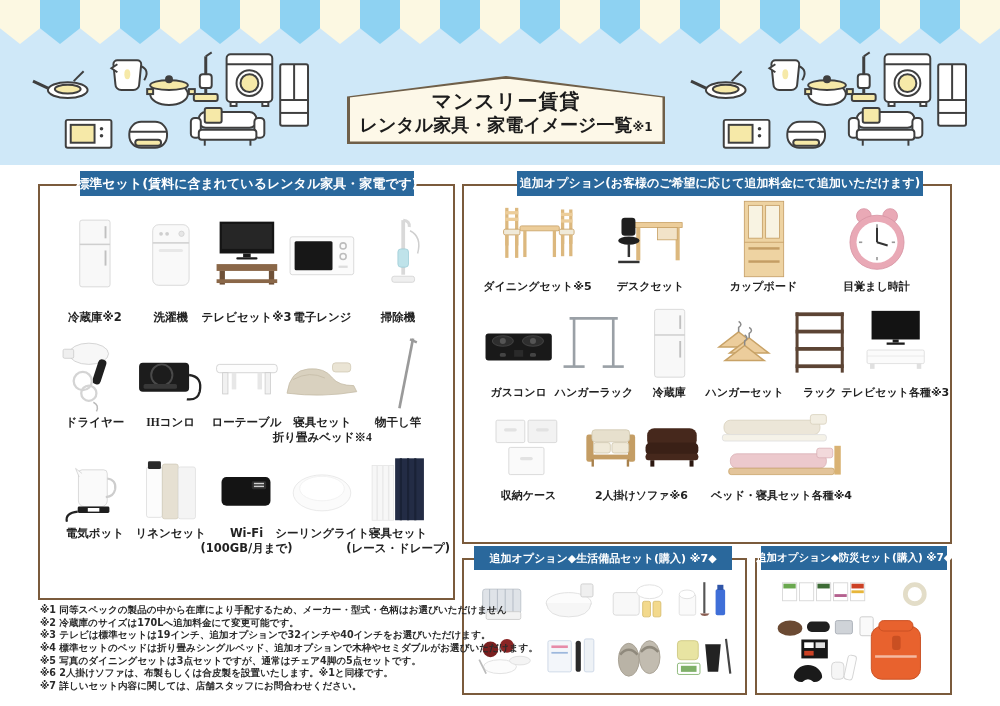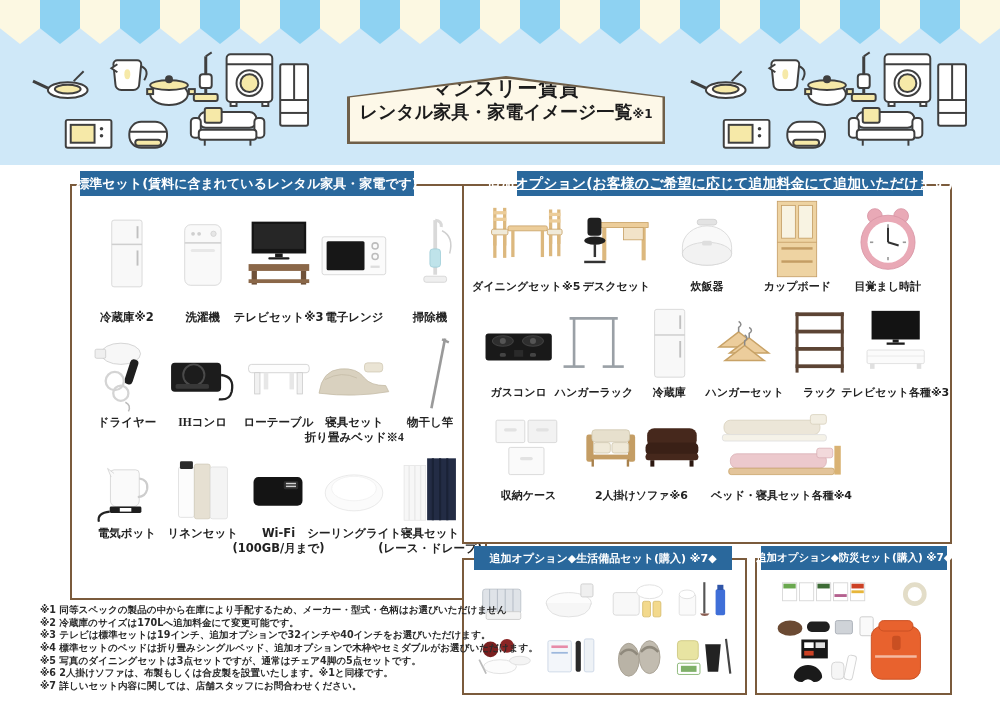--- a/index.html
+++ b/index.html
@@ -12,32 +12,32 @@
   .stripe.alt{background:var(--stripe-blue);}
   .cluster{position:absolute;top:50px;width:278px;height:106px;}
   .cluster.left{left:32px;}
   .cluster.right{left:690px;}
   .title-wrap{position:absolute;left:347px;top:76px;width:318px;height:68px;}
   .title-outer{position:absolute;inset:0;background:var(--title-border);
                clip-path:polygon(0 30%,50% 0,100% 30%,100% 100%,0 100%);}
   .title-inner{position:absolute;inset:2.5px;background:var(--title-bg);
                clip-path:polygon(0 30%,50% 0,100% 30%,100% 100%,0 100%);
                display:flex;flex-direction:column;align-items:center;justify-content:flex-end;
-               padding-bottom:18px;}
+               padding-bottom:5px;}
   .title-line1{font-size:20px;font-weight:bold;color:#1c1c1c;letter-spacing:1px;line-height:1.25;}
   .title-line2{font-size:18px;font-weight:bold;color:#1c1c1c;line-height:1.25;white-space:nowrap;}
   .title-note{font-size:12px;font-weight:bold;}
   
   .panel{position:absolute;background:#fff;border:2px solid var(--panel-border);box-sizing:border-box;}
-  .panel.std{left:38px;top:184px;width:417px;height:416px;margin-left:32px;}
+  .panel.std{left:38px;top:184px;width:417px;height:416px;}
   .panel.opt{left:462px;top:184px;width:490px;height:360px;}
   .phead{position:absolute;background:var(--header-bg);color:#fff;font-weight:bold;
          display:flex;align-items:center;justify-content:center;white-space:nowrap;z-index:5;}
   .phead.std-h{left:80px;top:171px;width:334px;height:25px;font-size:13px;}
-  .phead.opt-h{left:517px;top:171px;width:406px;height:25px;font-size:14px;text-decoration:underline;}
+  .phead.opt-h{left:517px;top:171px;width:406px;height:25px;font-size:12px;}
   .phead.lifeA-h{left:474px;top:546px;width:258px;height:24px;font-size:11px;}
   .phead.lifeB-h{left:761px;top:546px;width:186px;height:24px;font-size:10.5px;}
   .row{display:flex;padding:0 17px;}
   .cell{flex:1;display:flex;flex-direction:column;align-items:center;min-width:0;}
   .photo{display:flex;align-items:flex-end;justify-content:center;width:100%;}
   .photo svg{height:100%;}
   .label{font-size:11.5px;font-weight:bold;color:#222;text-align:center;line-height:1.3;white-space:nowrap;}
   .label span{display:block;}
   .std .r1{margin-top:14px;} .std .r1 .photo{height:110px;}
   .std .r2{margin-top:10px;font-family:Liberation Serif, serif;} .std .r2 .photo{height:80px;}
@@ -453,33 +453,20 @@
               <rect x="80" y="36" width="5" height="40" fill="#dcb87e"></rect>
               <rect x="58" y="36" width="24" height="15" fill="#f2e3c8" stroke="#c8a164"></rect>
               <rect x="14" y="24" width="17" height="22" rx="4" fill="#1f1f1f"></rect>
               <ellipse cx="23" cy="52" rx="13" ry="5" fill="#1f1f1f"></ellipse>
               <line x1="23" y1="56" x2="23" y2="72" stroke="#333" stroke-width="3"></line>
               <line x1="10" y1="78" x2="36" y2="78" stroke="#333" stroke-width="3"></line>
             </svg>
           </div>
         <div class="label">
             <span>デスクセット</span>
-          </div>
-      </div>
-      <div class="cell">
-        <div class="photo">
-            <svg viewBox="0 0 100 100">
-              <path d="M20 60 a30 26 0 0 1 60 0 v8 a30 14 0 0 1 -60 0 z" fill="#f9f9f9" stroke="#d5d5d5"></path>
-              <ellipse cx="50" cy="68" rx="30" ry="14" fill="#f2f2f2" stroke="#d5d5d5"></ellipse>
-              <rect x="38" y="26" width="24" height="7" rx="3.5" fill="#e3e3e3" stroke="#cfcfcf"></rect>
-              <rect x="44" y="52" width="12" height="6" rx="2" fill="#dedede"></rect>
-            </svg>
-          </div>
-        <div class="label">
-            <span>炊飯器</span>
           </div>
       </div>
       <div class="cell">
         <div class="photo">
             <svg viewBox="0 0 100 100">
               <rect x="26" y="4" width="48" height="92" fill="#eed3a2" stroke="#c49d64"></rect>
               <rect x="31" y="9" width="17" height="40" fill="#f8f3e2" stroke="#c49d64"></rect>
               <rect x="52" y="9" width="17" height="40" fill="#f8f3e2" stroke="#c49d64"></rect>
               <line x1="26" y1="54" x2="74" y2="54" stroke="#c49d64"></line>
               <rect x="31" y="60" width="38" height="3" fill="#c49d64"></rect>

